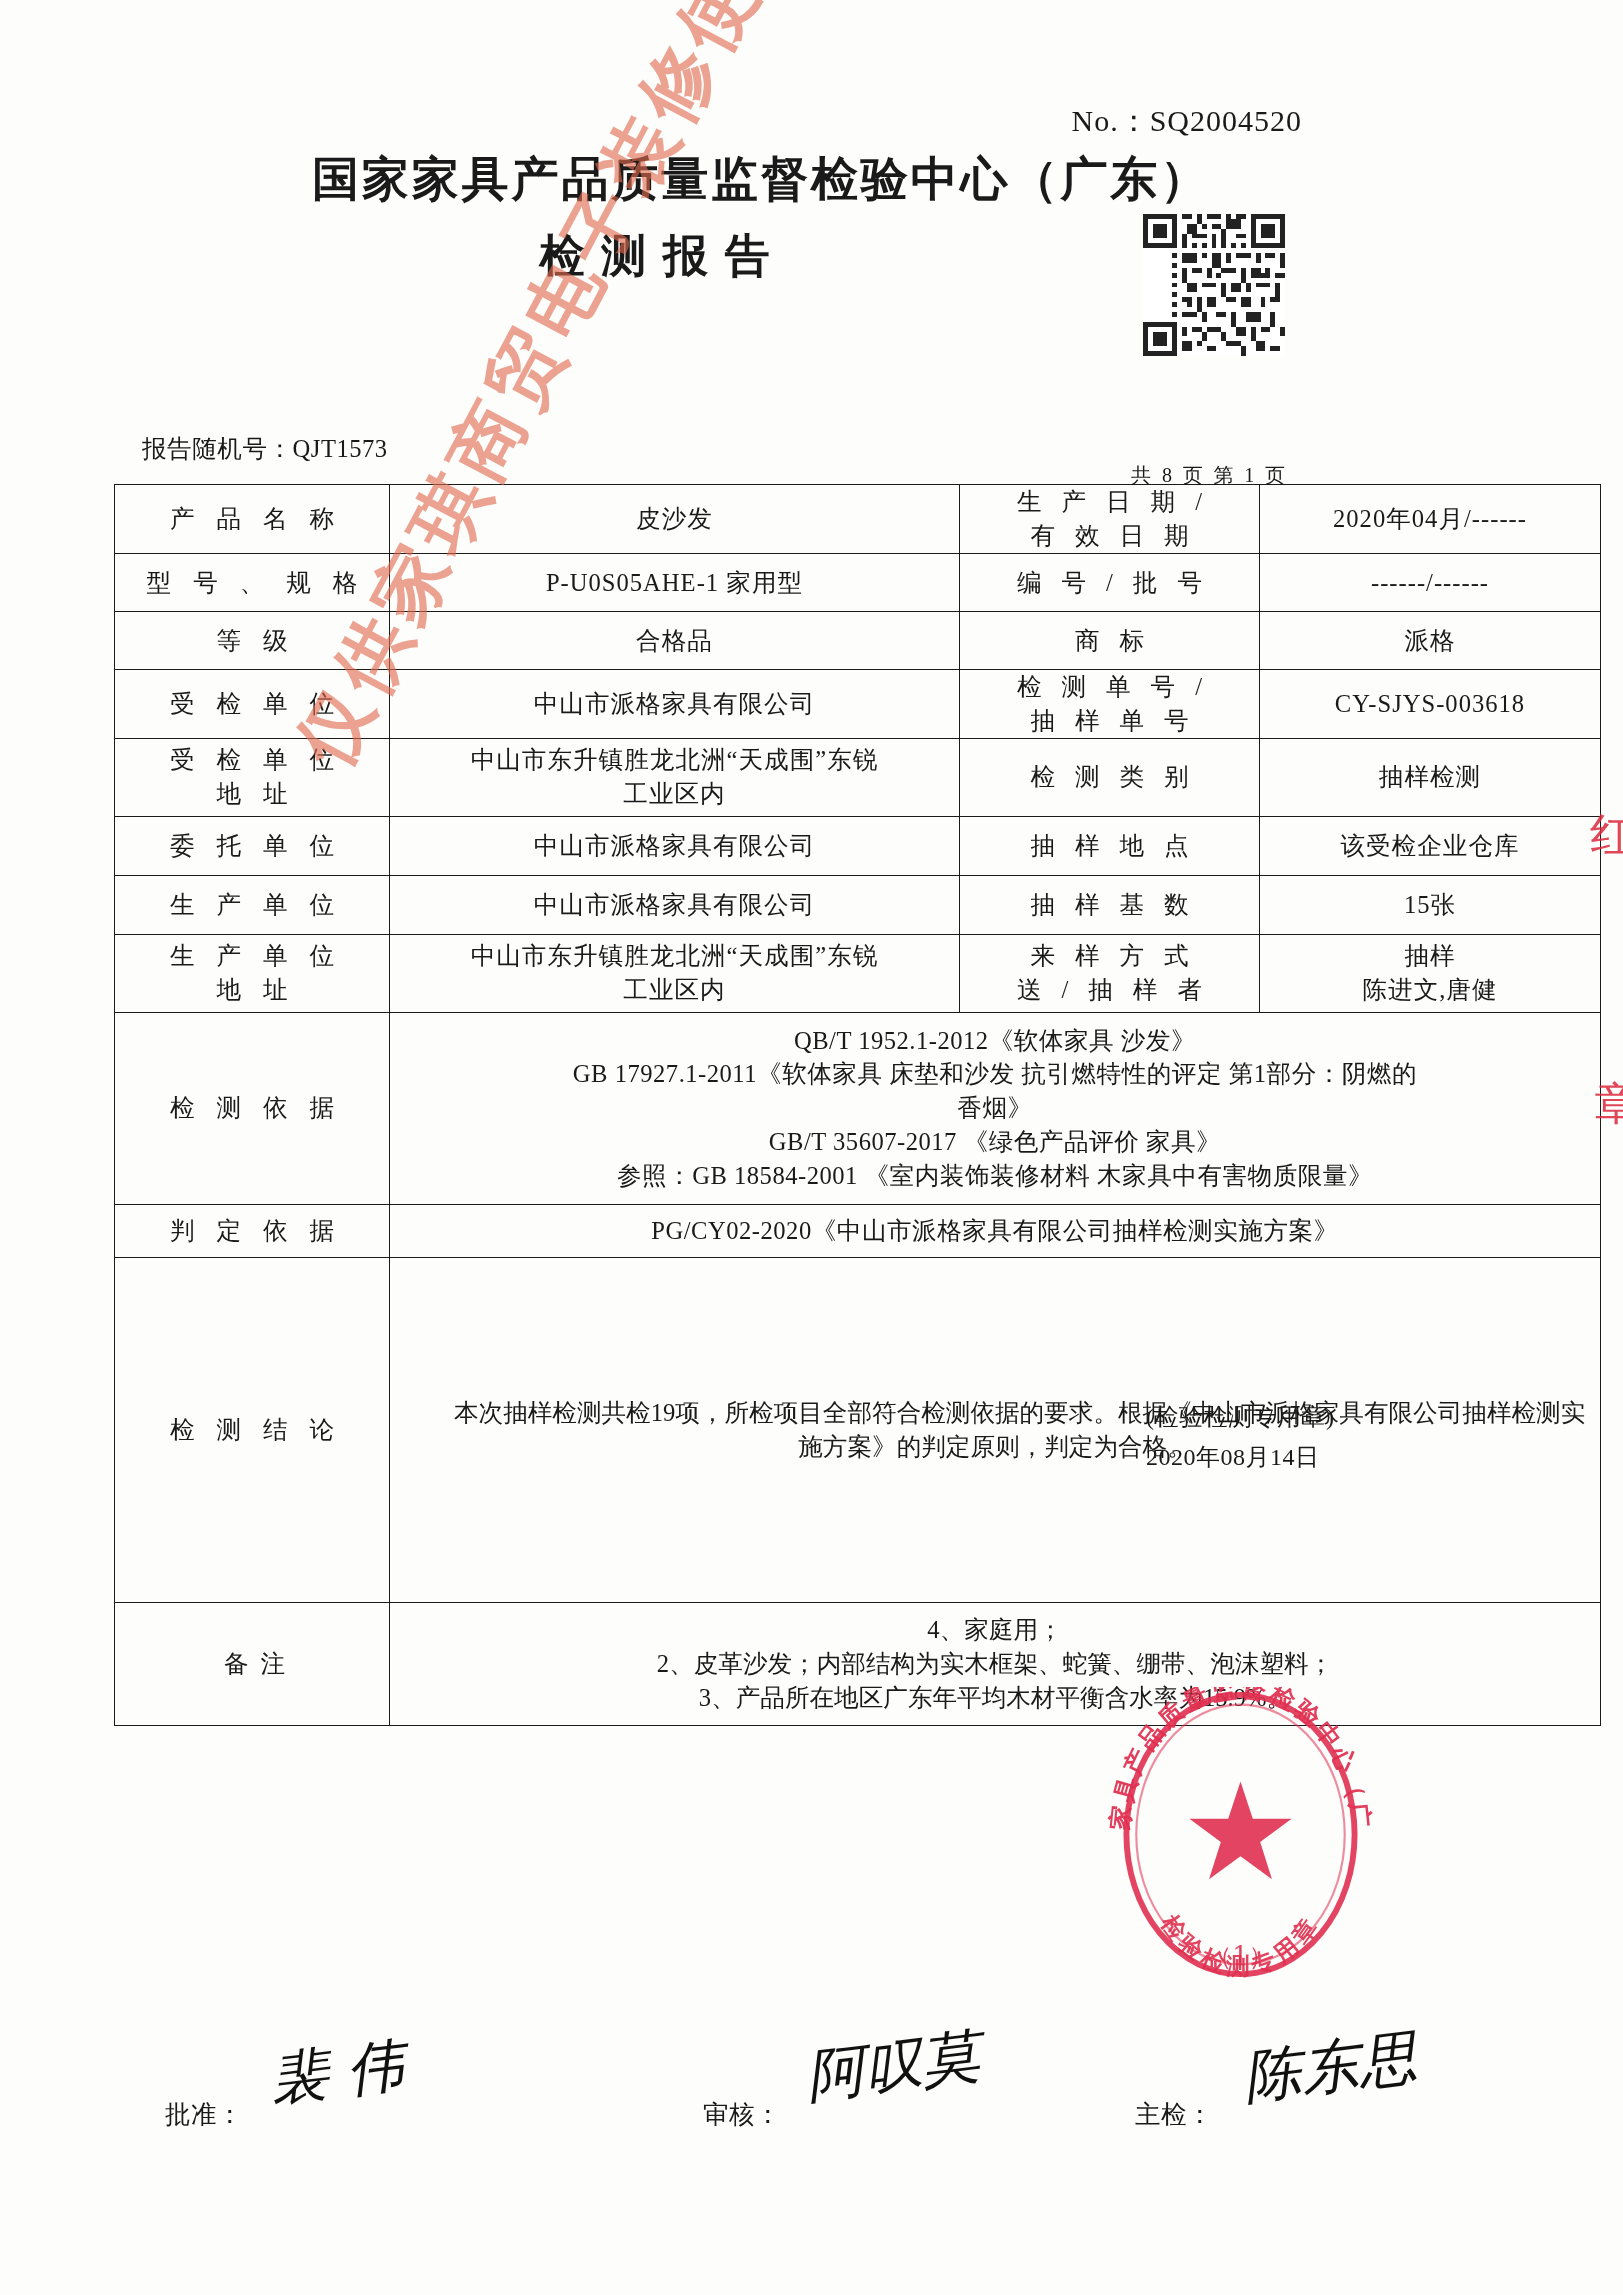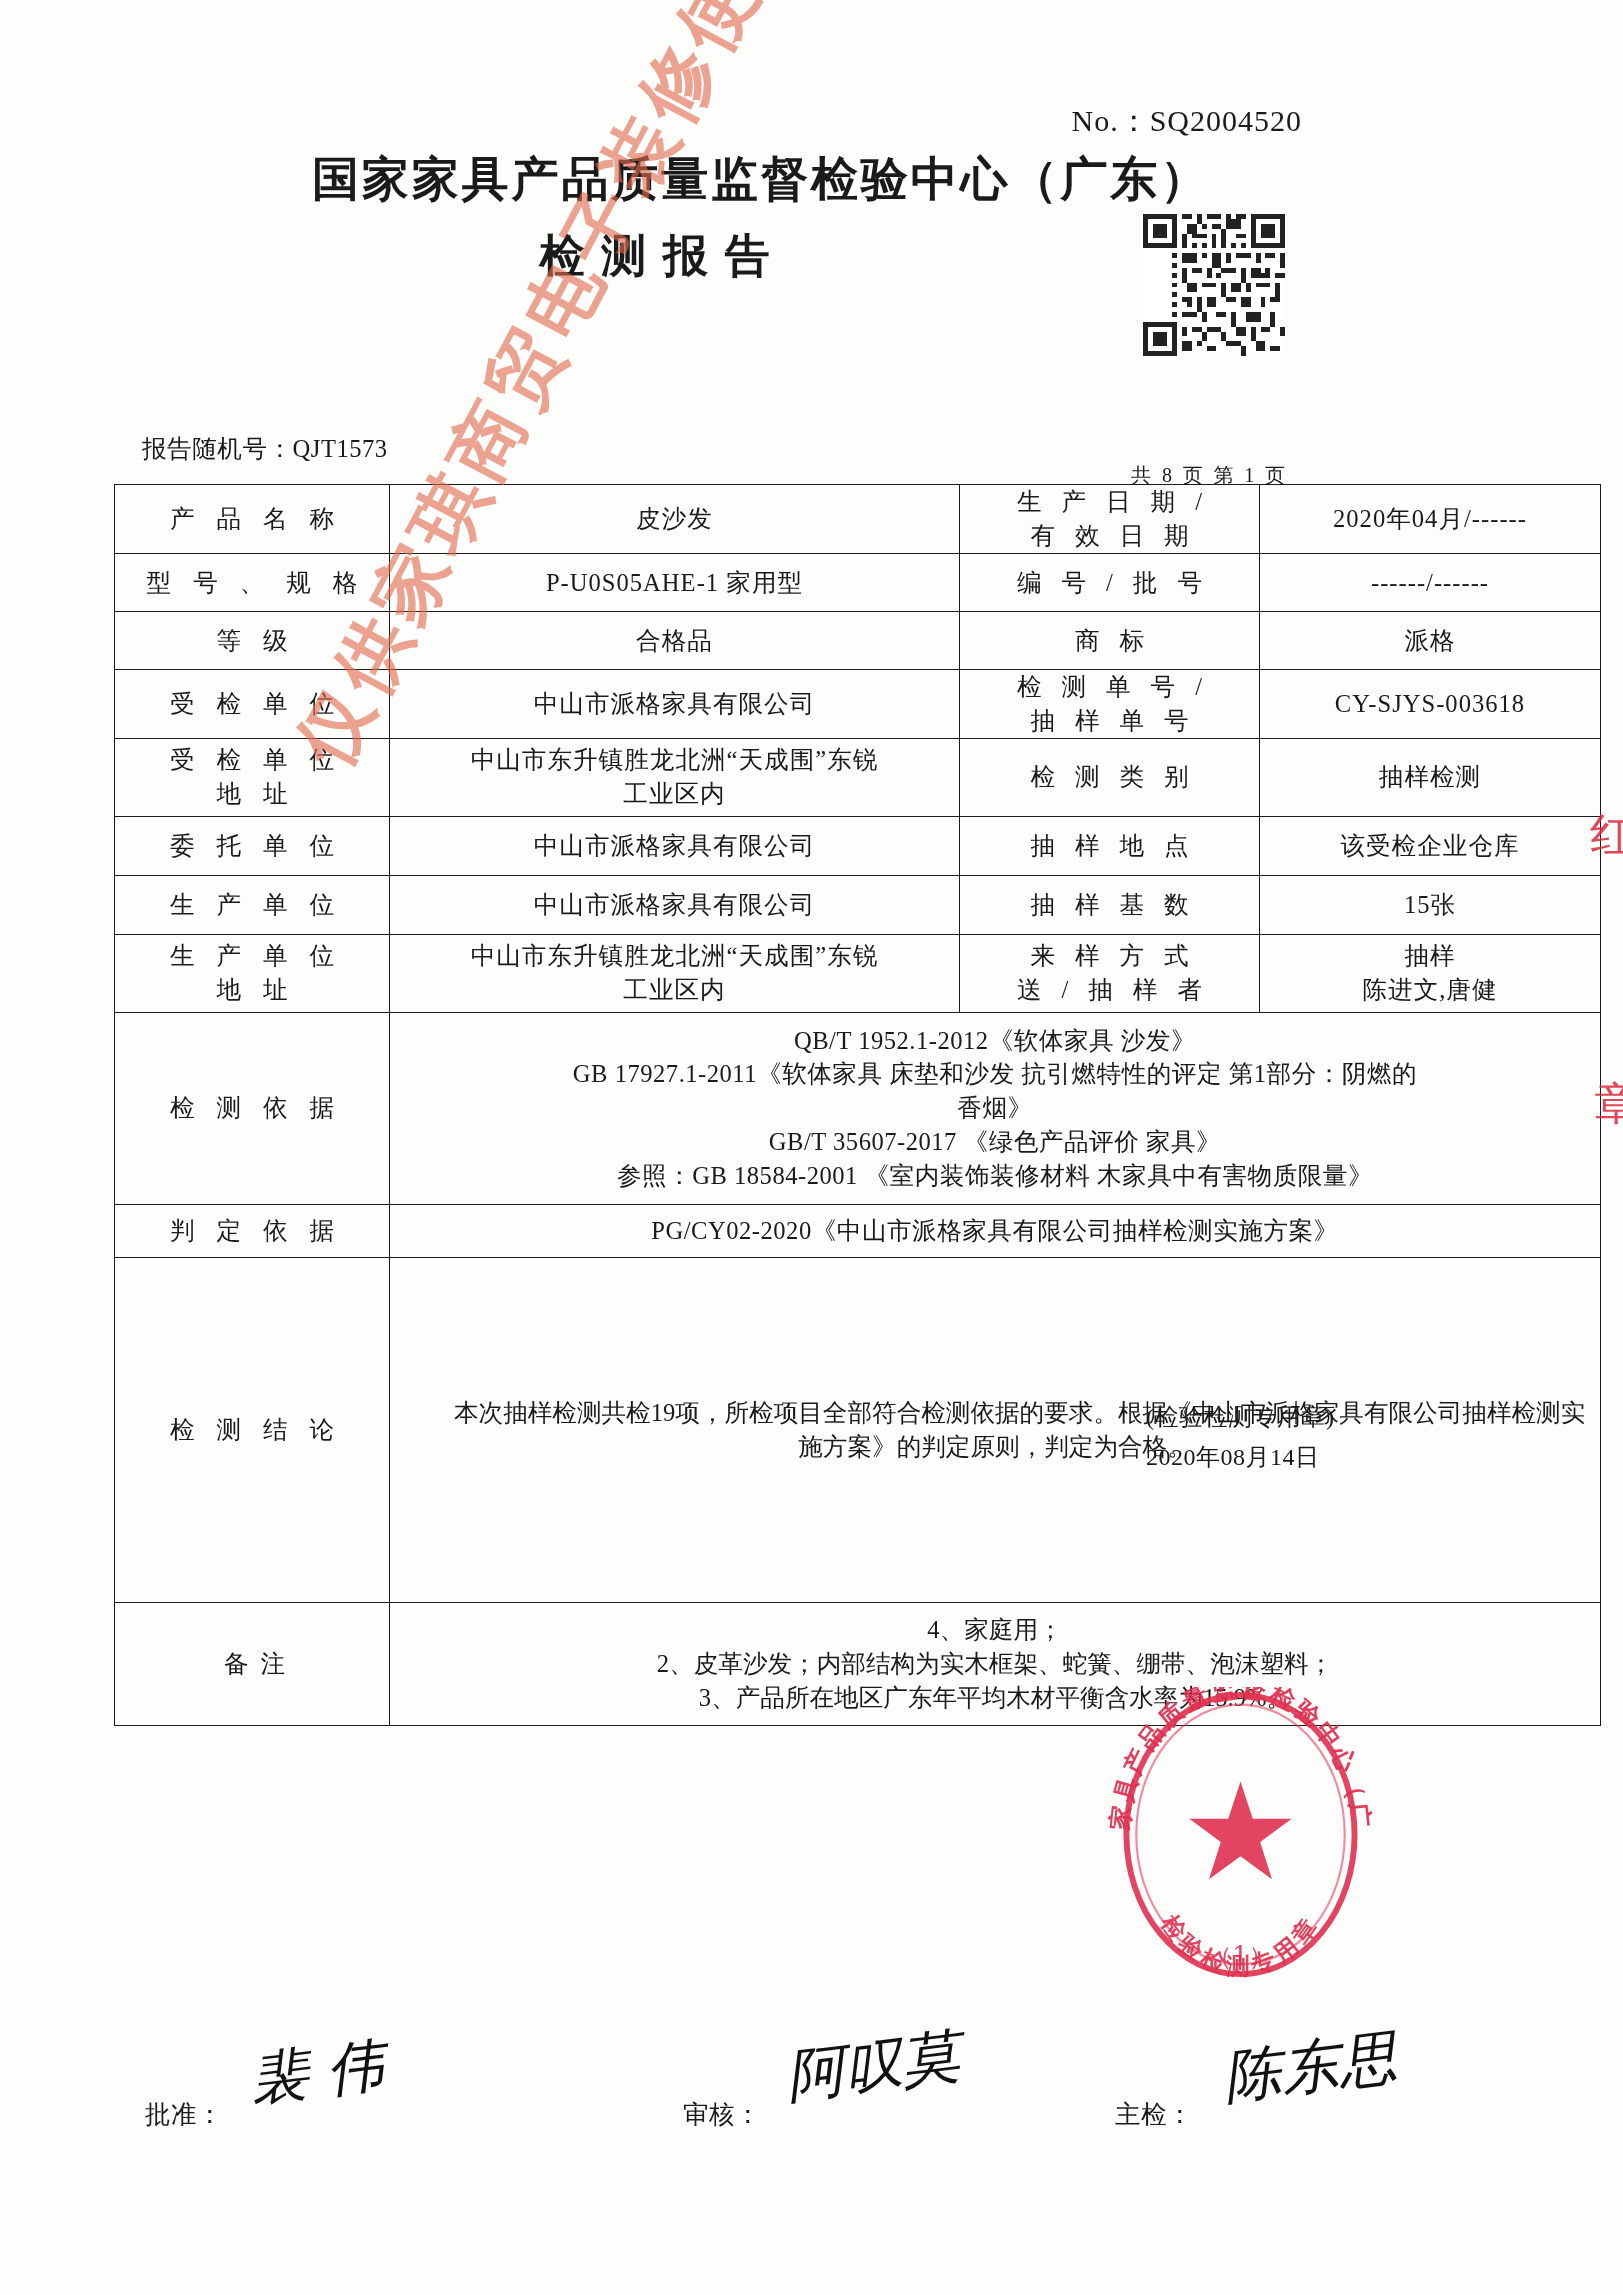--- a/index.html
+++ b/index.html
@@ -192,21 +192,21 @@
     line-height:1.5;
     overflow:hidden;
     white-space:nowrap;
     z-index:5;
     pointer-events:none;
   }
 
   
   .sig-row{
     position:absolute;
-    left:98px; top:2024px;
+    left:118px; top:2024px;
     width:1485px; height:128px;
   }
   .sig{
     position:absolute;
     font-size:25.5px;
     letter-spacing:0.5px;
     white-space:nowrap;
   }
   .sig-a{left:47px; top:73px;}
   .sig-b{left:585px; top:73px;}

